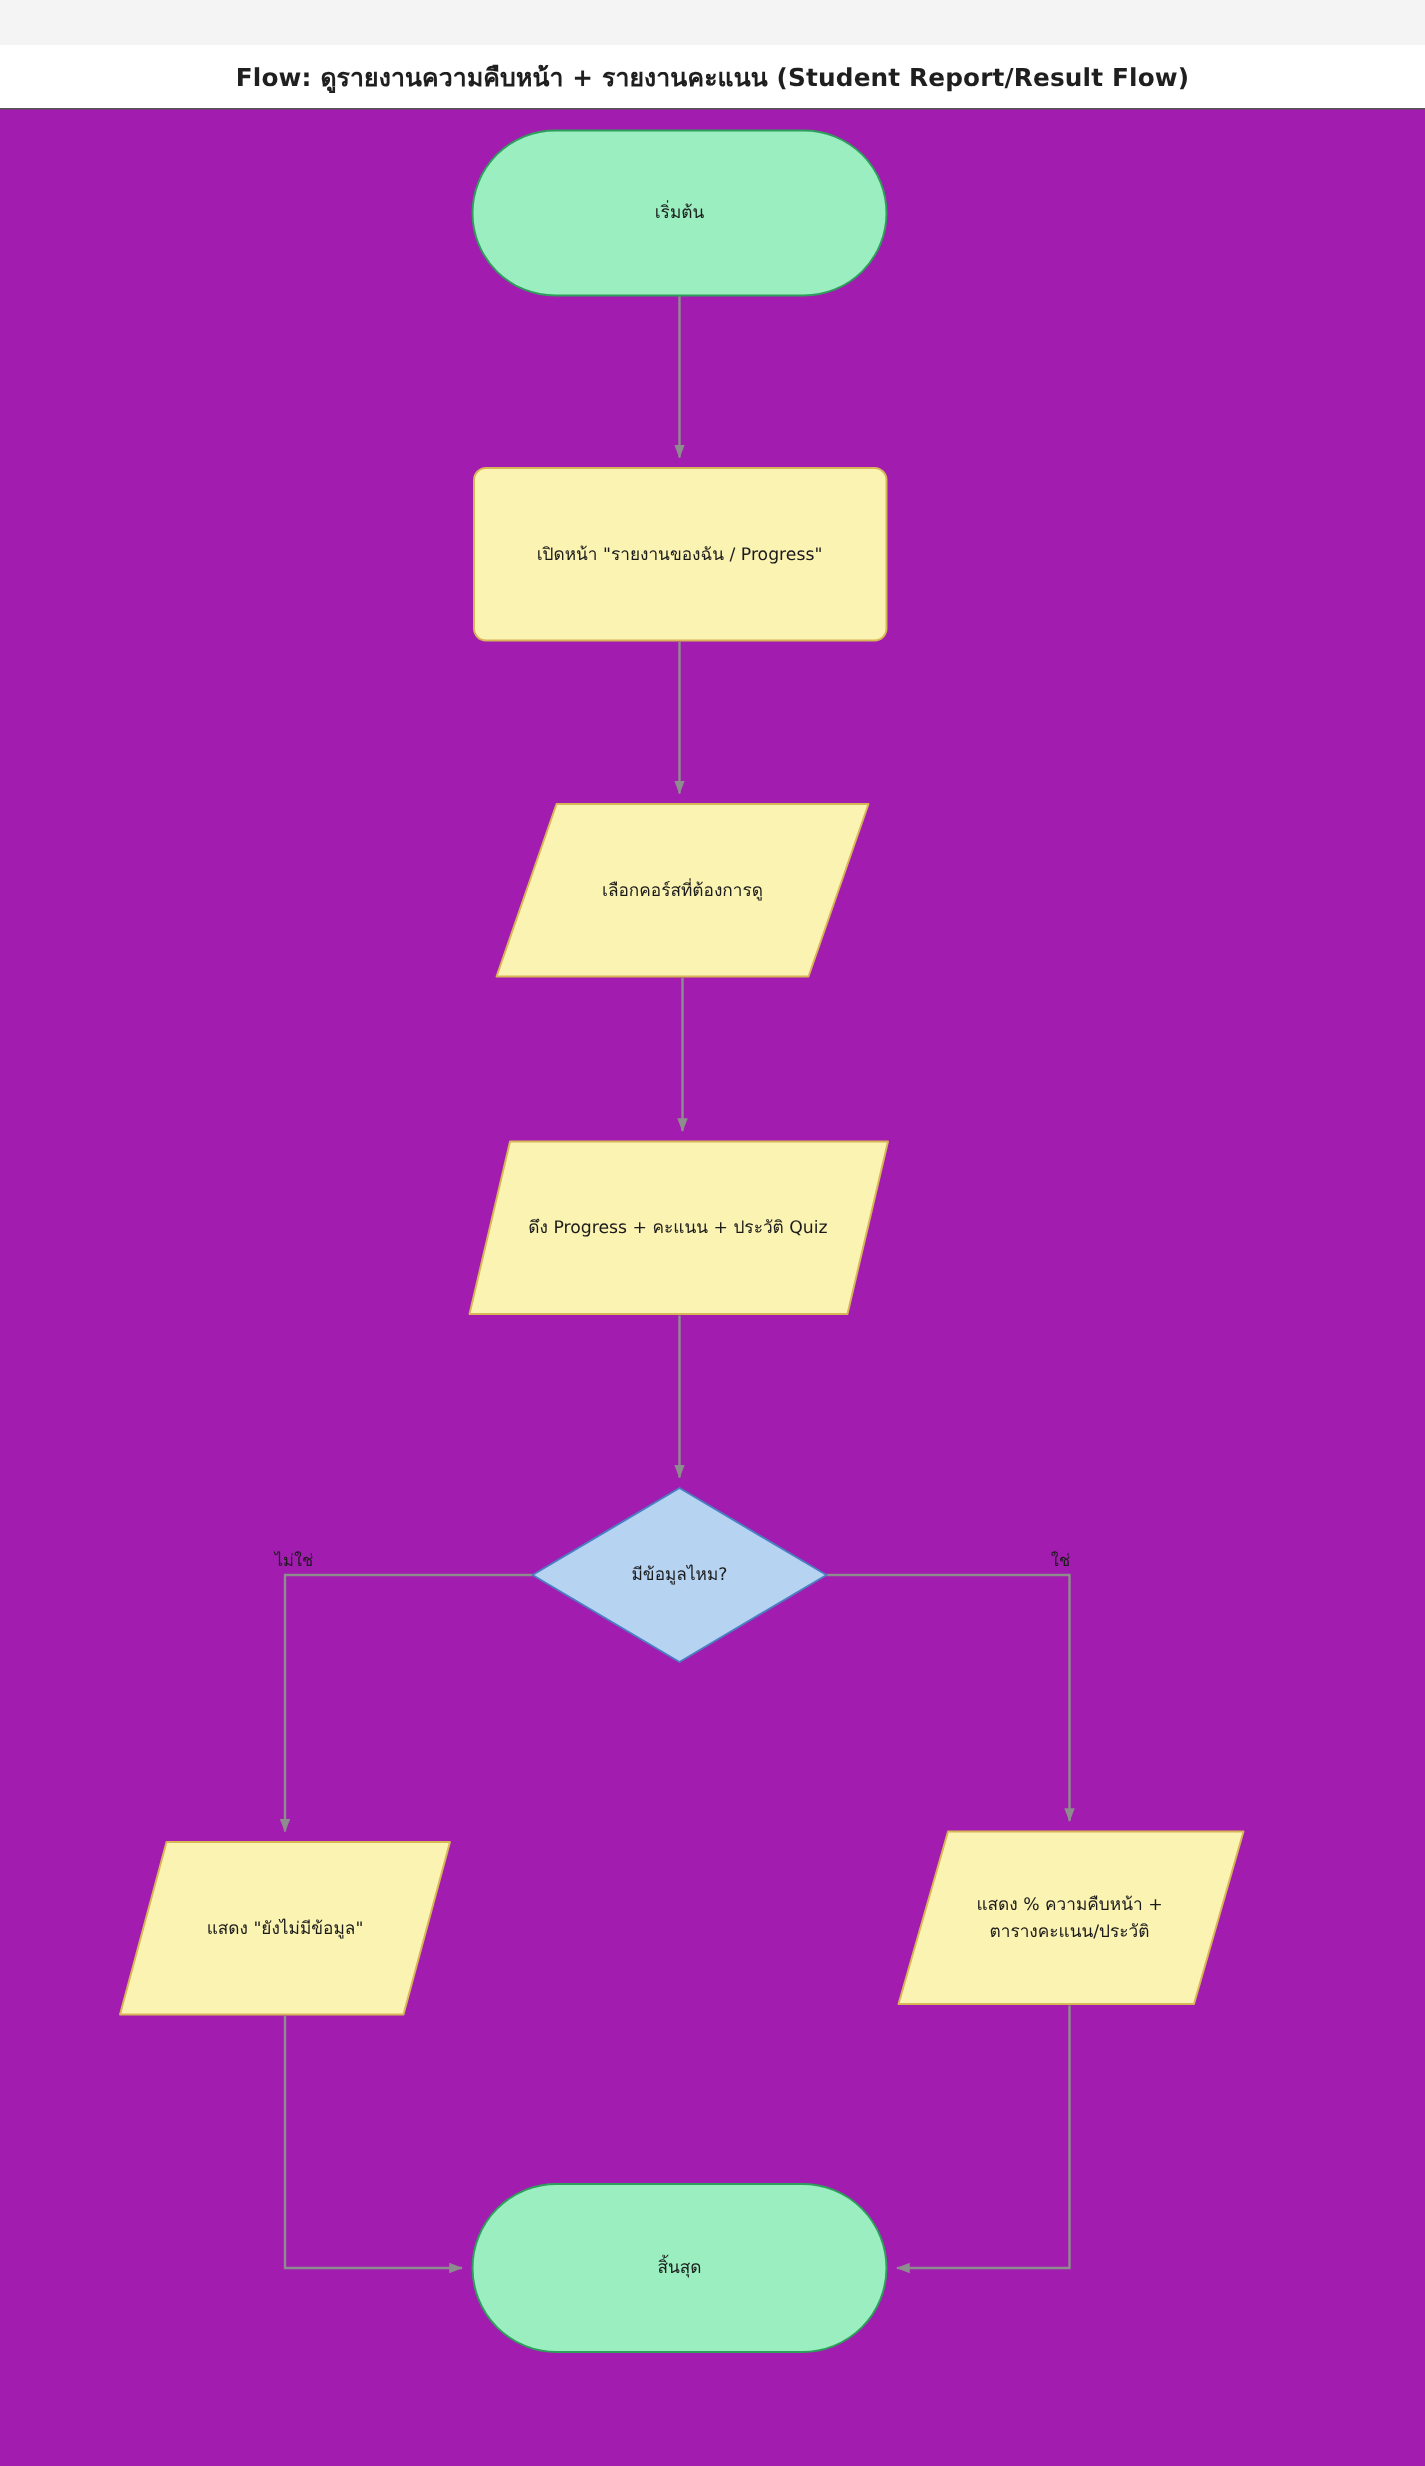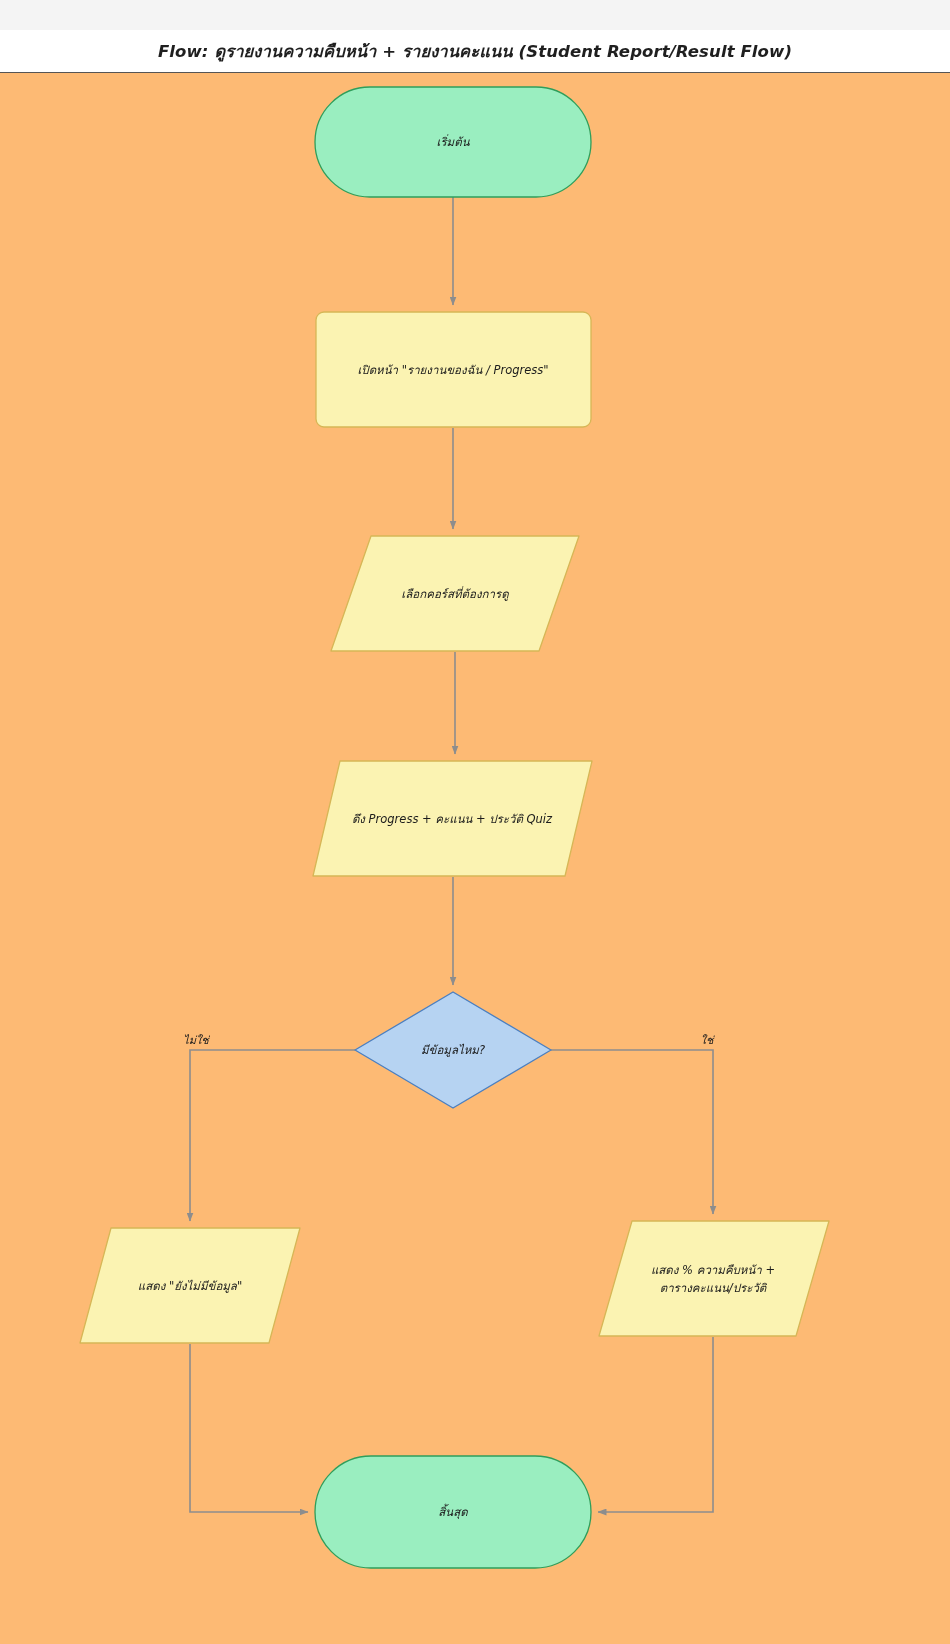--- a/index.html
+++ b/index.html
@@ -10,22 +10,21 @@
   body {
     width: 950px;
     height: 1644px;
     position: relative;
     font-family: "DejaVu Sans", "Liberation Sans", sans-serif;
     overflow: hidden;
   }
   #page {
     position: absolute;
     inset: 0;
-    background: #fdba74;
-    font-style: italic;
+    background: #a21caf;
   }
   .topbar {
     position: absolute;
     left: 0; top: 0;
     width: 950px;
     height: 30px;
     background: #f4f4f4;
   }
   .title-area {
     position: absolute;

